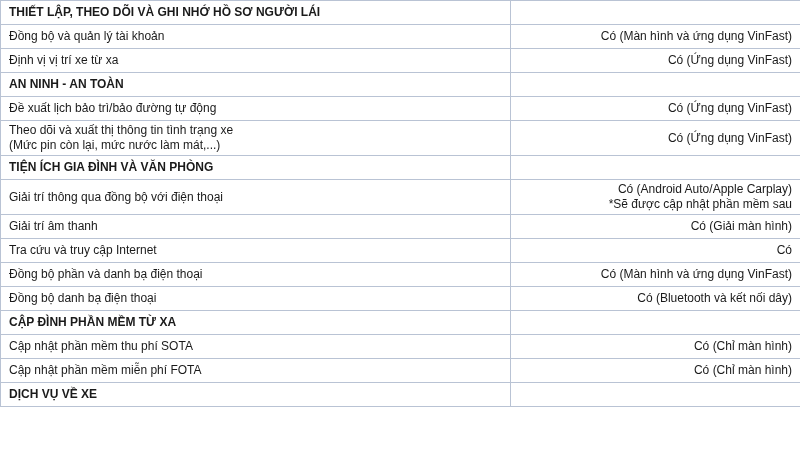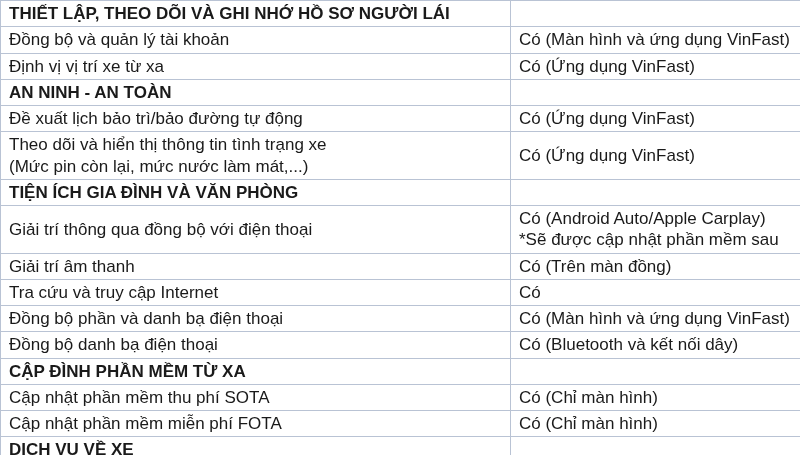--- a/index.html
+++ b/index.html
@@ -22,21 +22,21 @@
   #feature-table col.c1 { width: 510px; }
   #feature-table col.c2 { width: 290px; }
 
   #feature-table tr {
     height: 24px;
   }
 
   #feature-table td {
     border: 1px solid #b9c3d4;
     padding: 2px 8px;
-    font-size: 17px;
+    font-size: 12px;
     line-height: 1.25;
     vertical-align: middle;
     background: #ffffff;
   }
 
   
   tr.section td {
     background: #dbe5f1;
     font-weight: bold;
     font-size: 13.5px;
@@ -44,21 +44,21 @@
     padding-bottom: 3px;
   }
   tr.section td.val {
     background: #dbe5f1;
   }
 
   td.feat {
     text-align: left;
   }
   td.val {
-    text-align: left;
+    text-align: right;
   }
   .sub {
     display: block;
   }
   .two-line {
     line-height: 1.3;
   }
 </style>
 </head>
 <body>
@@ -84,39 +84,39 @@
       <tr class="section">
         <td class="feat">AN NINH - AN TOÀN</td>
         <td class="val"></td>
       </tr>
       <tr class="item">
         <td class="feat">Đề xuất lịch bảo trì/bảo đường tự động</td>
         <td class="val">Có (Ứng dụng VinFast)</td>
       </tr>
       <tr class="item">
         <td class="feat two-line">
-          <span class="sub">Theo dõi và hiển thị thông tin tình trạng xe</span>
+          <span class="sub">Theo dõi và xuất thị thông tin tình trạng xe</span>
           <span class="sub">(Mức pin còn lại, mức nước làm mát,...)</span>
         </td>
         <td class="val">Có (Ứng dụng VinFast)</td>
       </tr>
       <tr class="section">
         <td class="feat">TIỆN ÍCH GIA ĐÌNH VÀ VĂN PHÒNG</td>
         <td class="val"></td>
       </tr>
       <tr class="item">
         <td class="feat">Giải trí thông qua đồng bộ với điện thoại</td>
         <td class="val two-line">
           <span class="sub">Có (Android Auto/Apple Carplay)</span>
           <span class="sub">*Sẽ được cập nhật phần mềm sau</span>
         </td>
       </tr>
       <tr class="item">
         <td class="feat">Giải trí âm thanh</td>
-        <td class="val">Có (Trên màn đồng)</td>
+        <td class="val">Có (Giải màn hình)</td>
       </tr>
       <tr class="item">
         <td class="feat">Tra cứu và truy cập Internet</td>
         <td class="val">Có</td>
       </tr>
       <tr class="item">
         <td class="feat">Đồng bộ phần  và danh bạ điện thoại</td>
         <td class="val">Có (Màn hình và ứng dụng VinFast)</td>
       </tr>
       <tr class="item">

